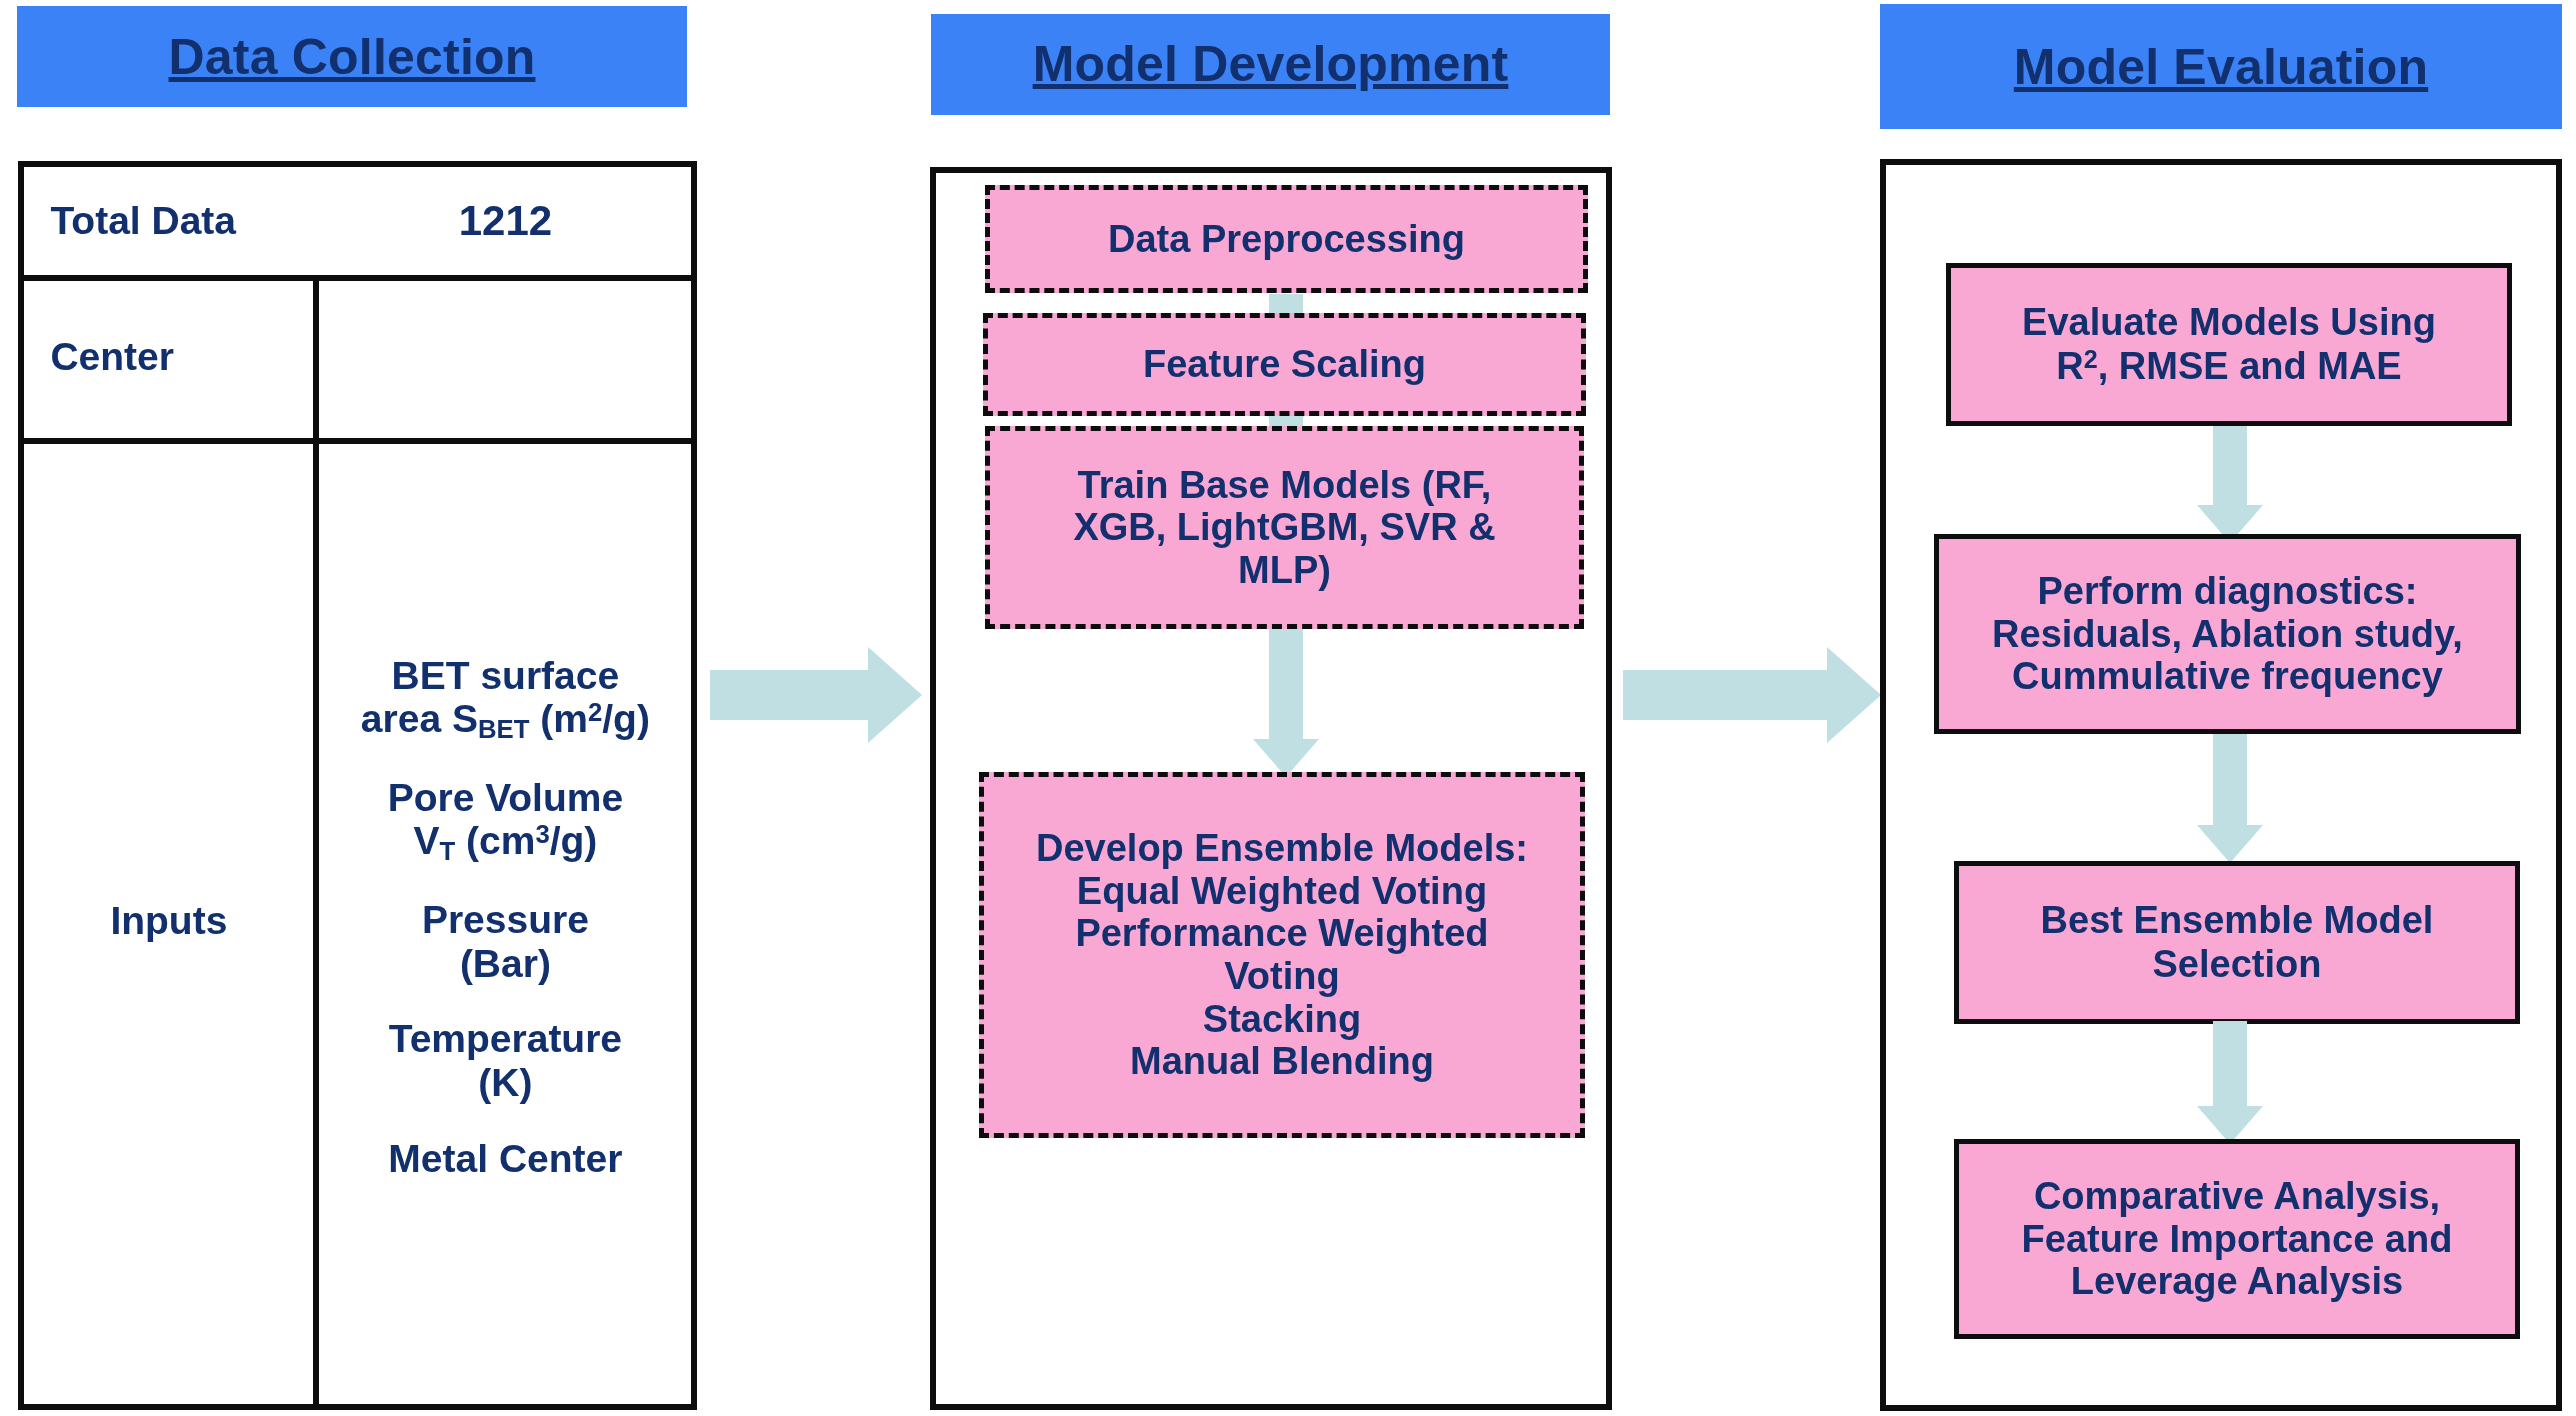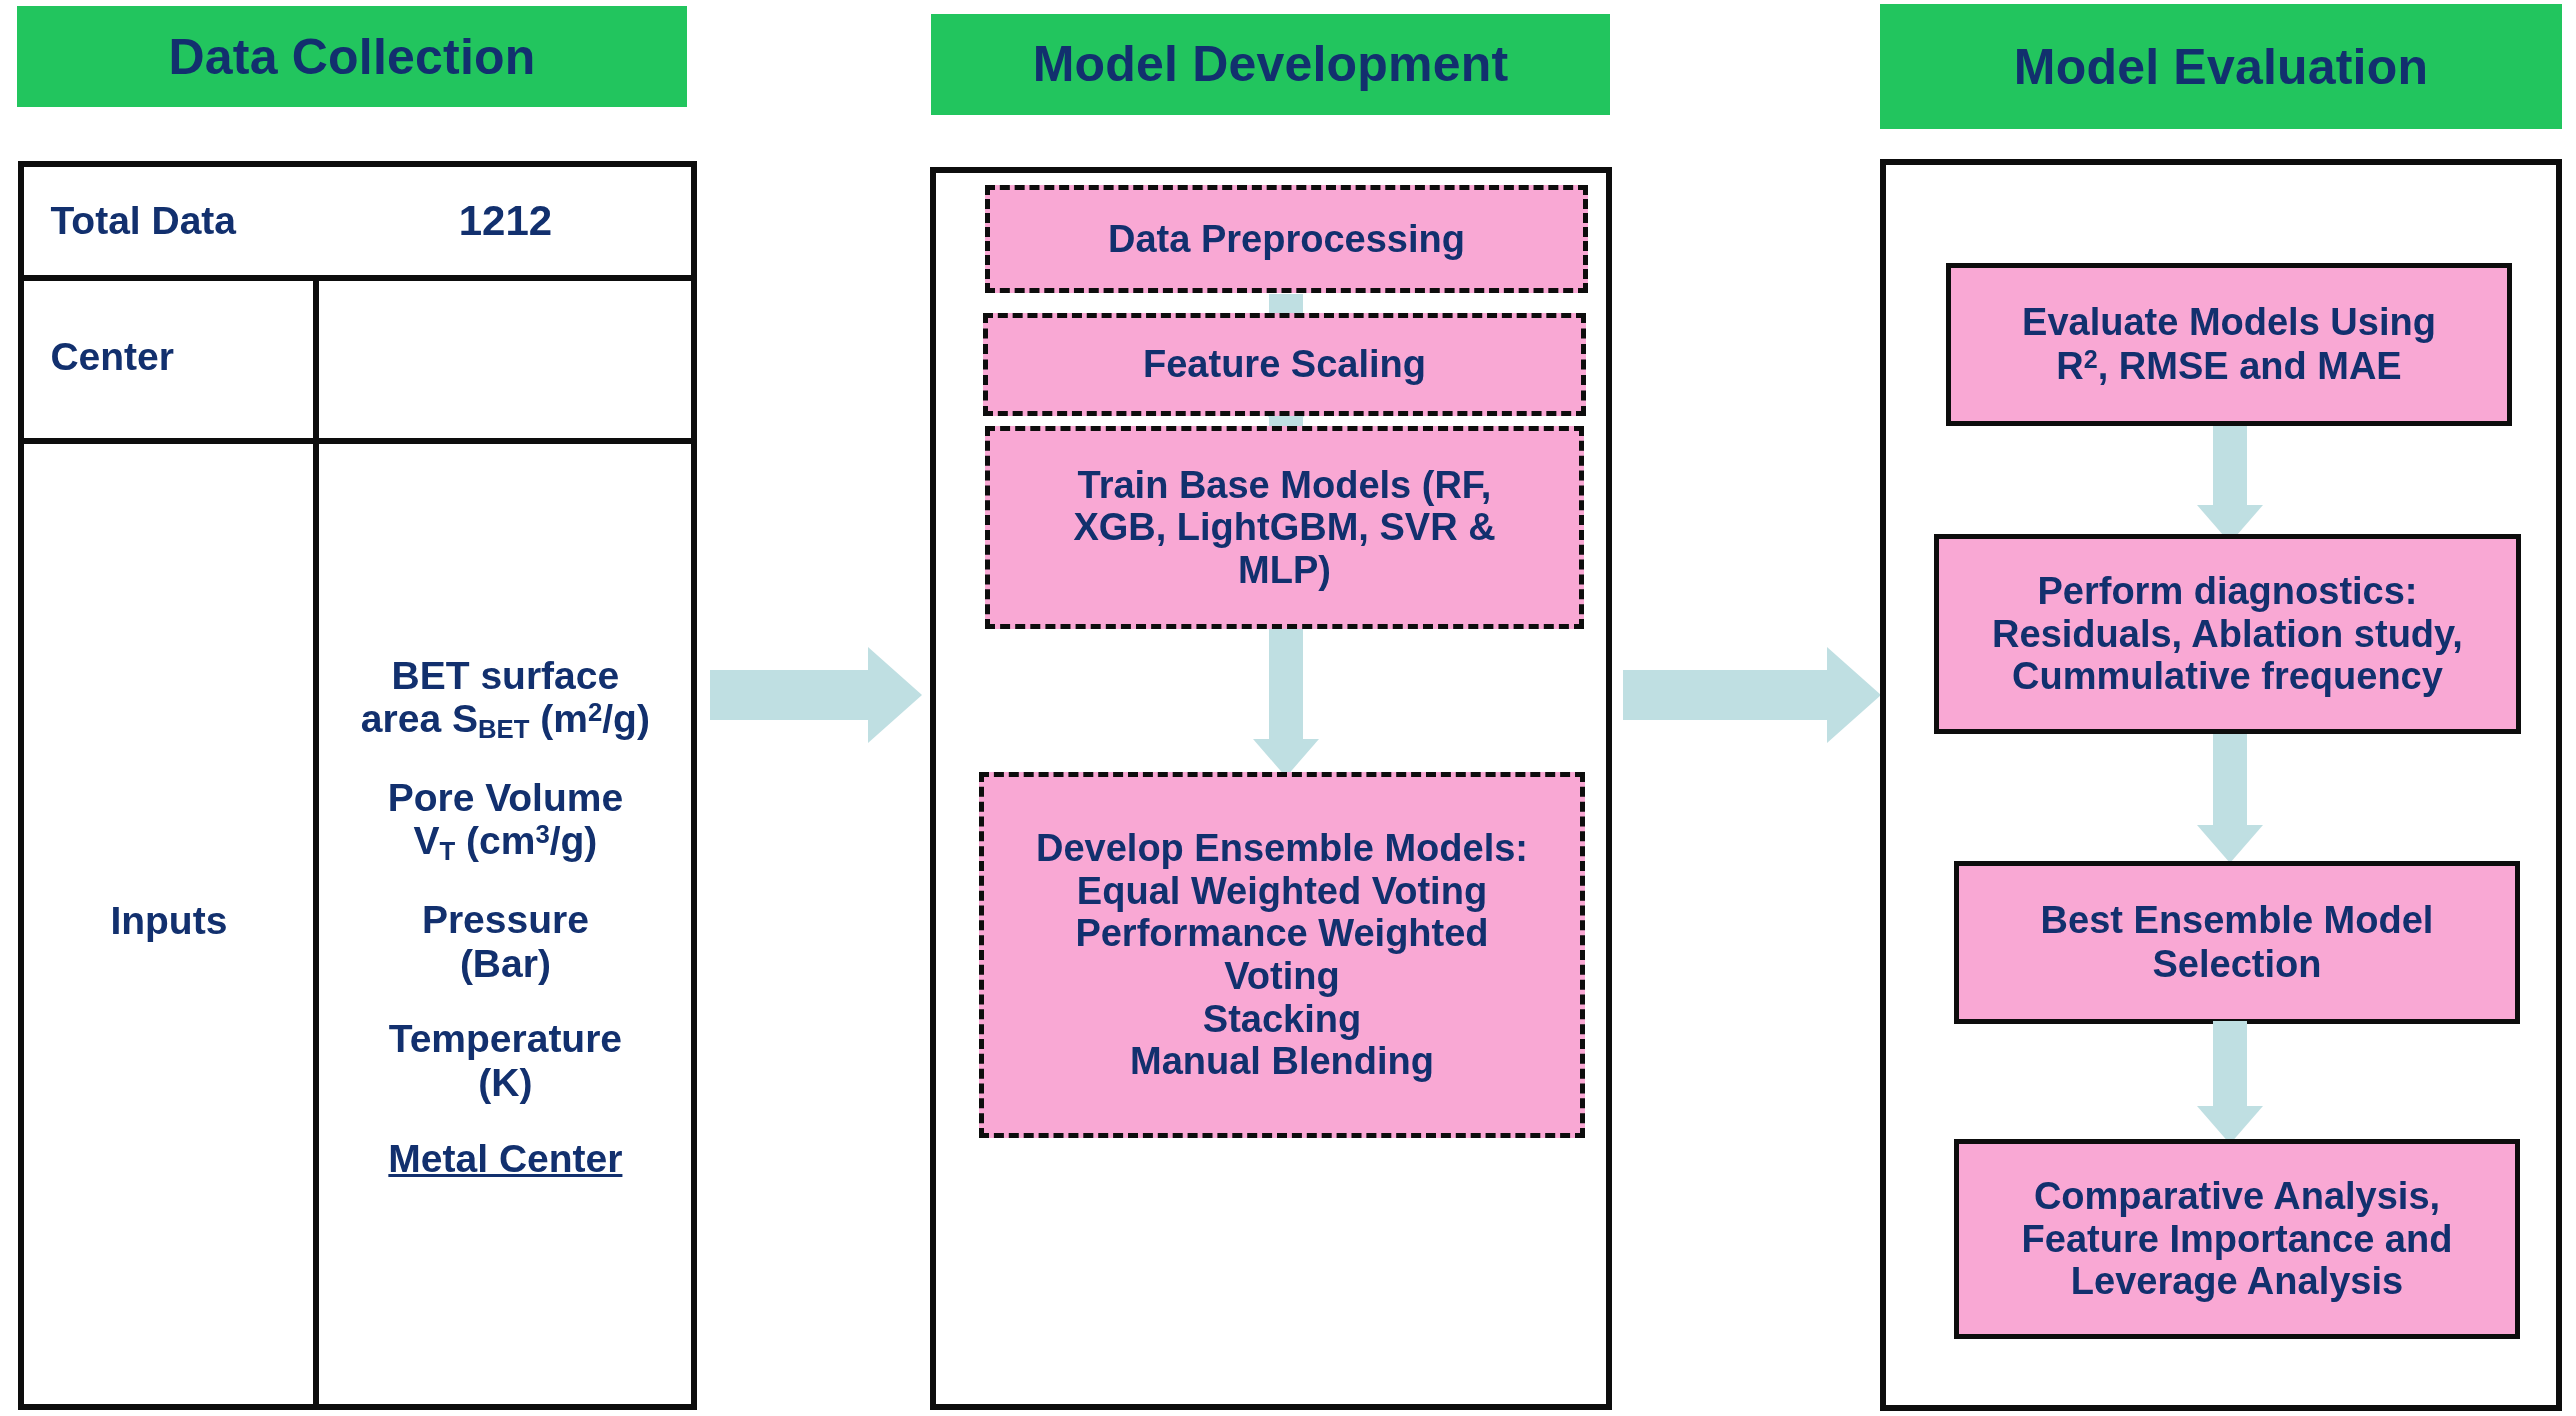--- a/index.html
+++ b/index.html
@@ -17,27 +17,28 @@
   .stage {
     position: absolute;
     left: 0; top: 0;
     width: 2576px;
     height: 1416px;
   }
 
   
   .col-header {
     position: absolute;
-    background: #22c55e;
+    background: #3b82f6;
     display: flex;
     align-items: center;
     justify-content: center;
     color: #12306e;
     font-weight: bold;
     letter-spacing: 0.2px;
+    text-decoration: underline;
   }
   .col-header .hdr-text {
     font-size: 50px;
     line-height: 1;
     text-align: center;
   }
   .col-body {
     position: absolute;
     background: #ffffff;
     border: 6.1px solid #0d0d0d;
@@ -71,21 +72,21 @@
   .cell.left   { justify-content: flex-start; padding-left: 26px; text-align: left; }
   .cell.center { justify-content: center; text-align: center; }
   .cell .txt { font-size: 39px; line-height: 1.12; }
   .cell .txt.big { font-size: 42px; }
   .inputs-list .txt {
     font-size: 39px;
     line-height: 1.12;
     display: block;
     margin: 0 0 32px 0;
   }
-  .inputs-list .txt:last-child { margin-bottom: 8px; text-decoration: underline; }
+  .inputs-list .txt:last-child { margin-bottom: 8px; }
   sub { font-size: 0.66em; vertical-align: -0.22em; }
   sup { font-size: 0.66em; vertical-align: 0.42em; }
 
   
   .pbox {
     position: absolute;
     box-sizing: border-box;
     display: flex;
     align-items: center;
     justify-content: center;

